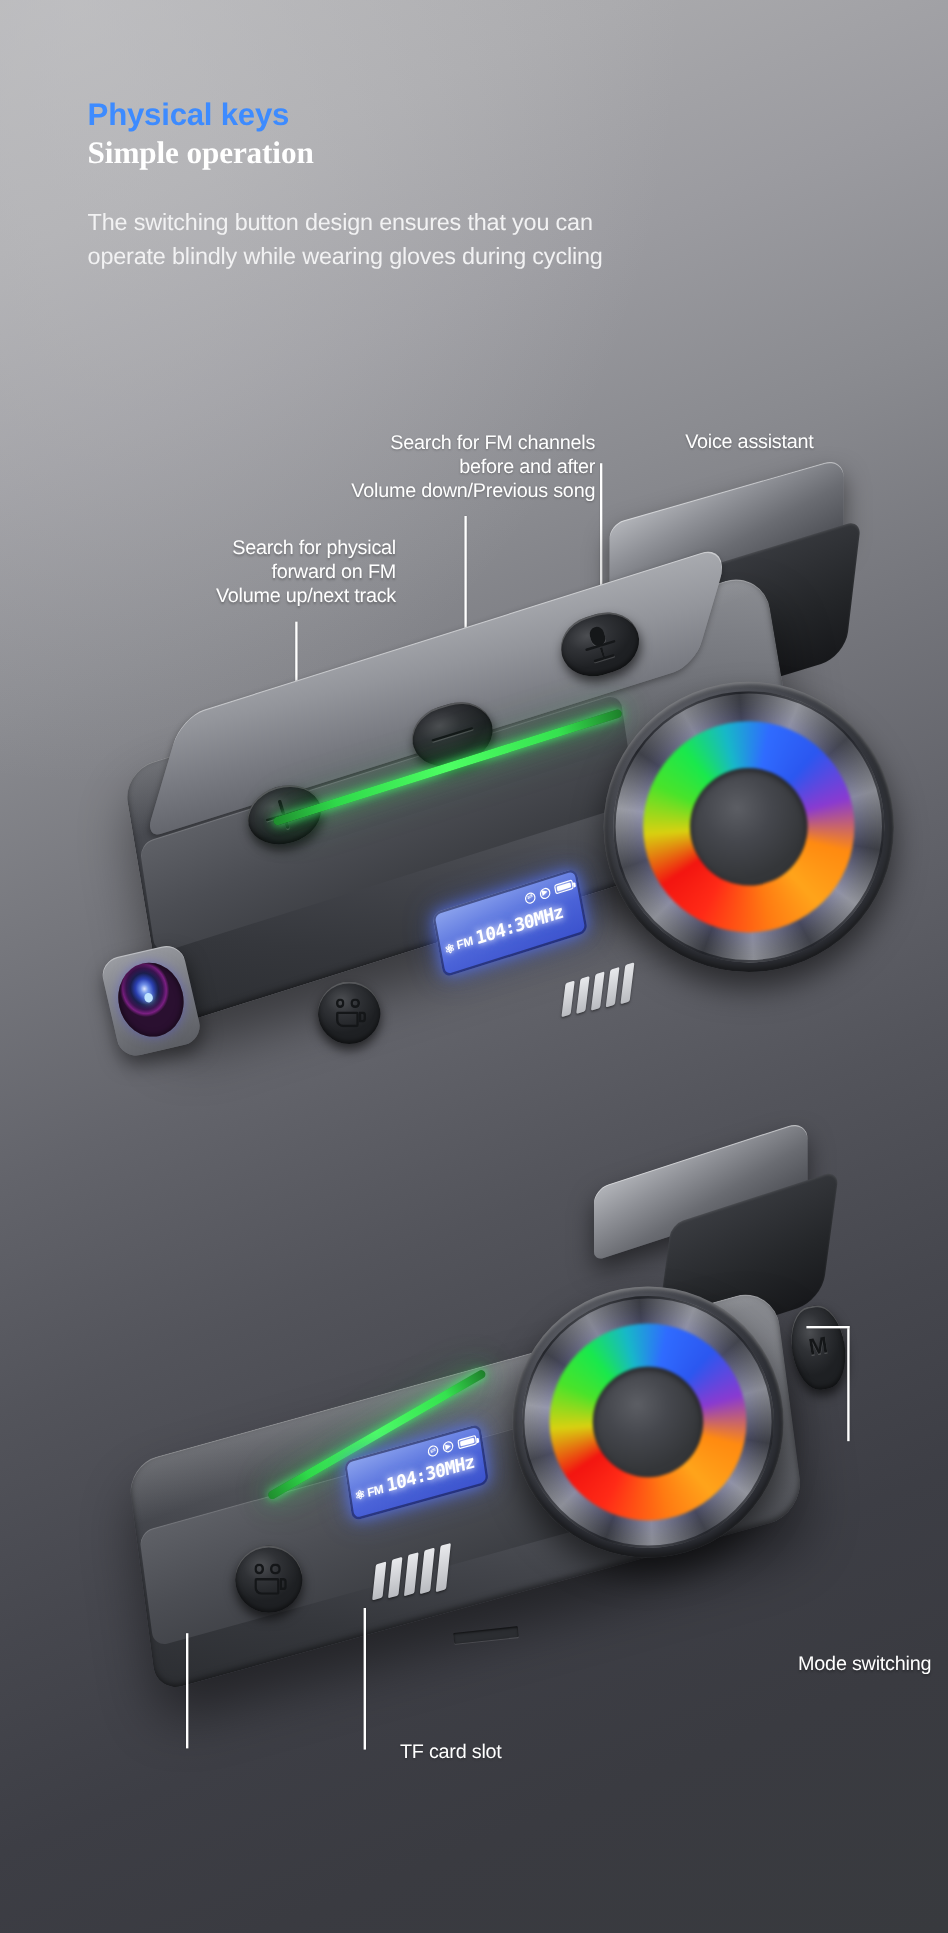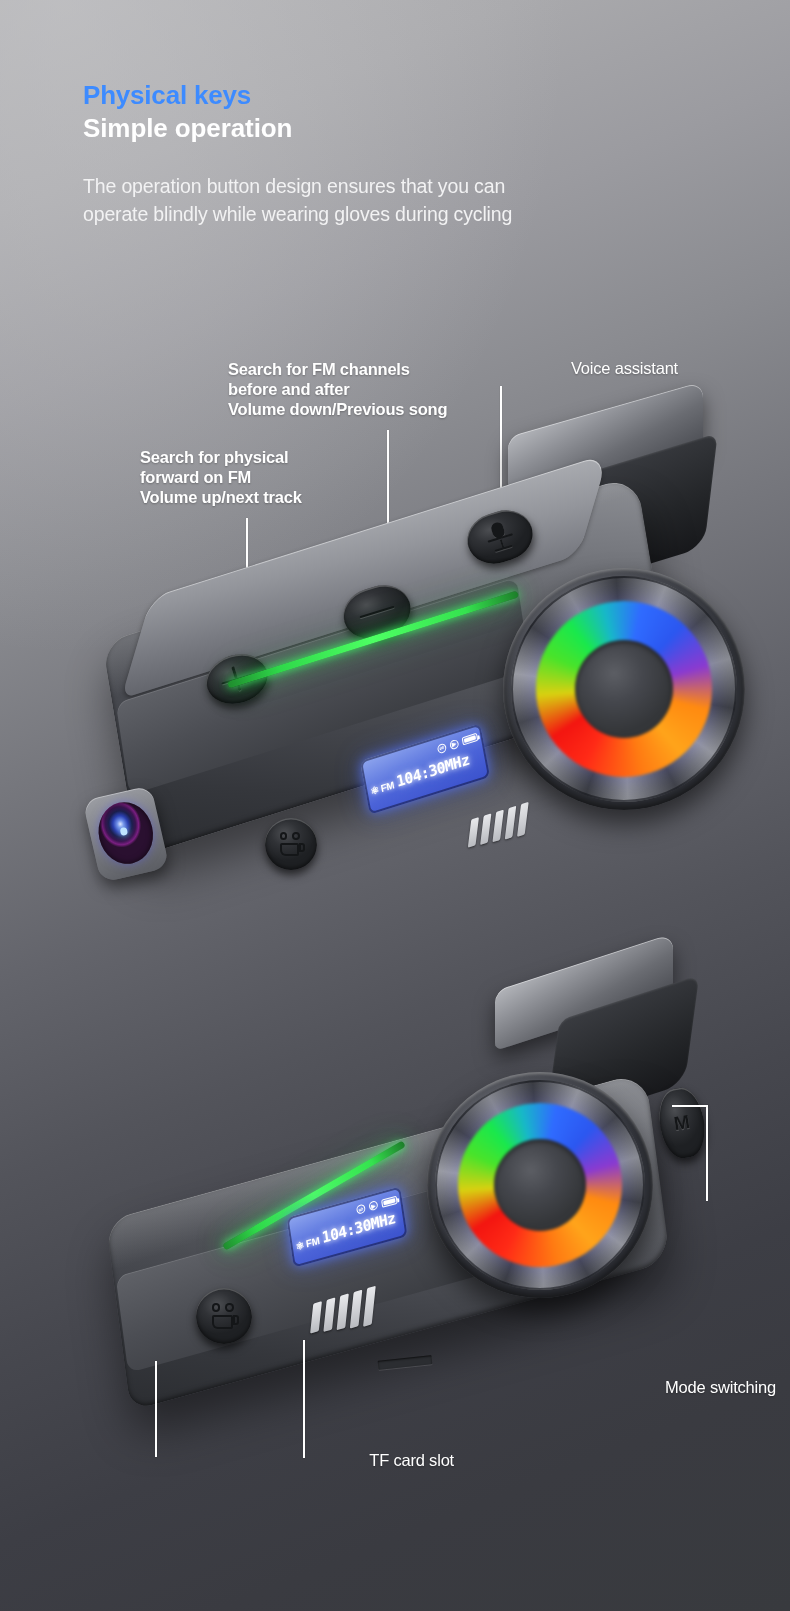--- a/index.html
+++ b/index.html
@@ -26,46 +26,46 @@
         #76777d 41%,
         #63646b 51%,
         #53545b 61%,
         #46474e 71%,
         #3d3e45 80%,
         #3a3b41 88%,
         #383a3e 100%);
   }
 
   
-  .header { position:absolute; left:83px; top:80px; width:690px; }
+  .header { position:absolute; left:73px; top:80px; width:690px; }
   .eyebrow {
     font-size:26px; font-weight:bold; letter-spacing:-0.2px;
     color:#3d8bff; line-height:1.18;
   }
   .headline {
     font-size:26px; font-weight:bold; letter-spacing:-0.1px;
-    color:#ffffff; line-height:1.18; margin-top:2px;
+    color:#ffffff; line-height:1.18; margin-top:2px;font-family:Liberation Serif, serif;
   }
   .subcopy {
     margin-top:30px;
     font-size:19.5px; color:#f2f2f3; line-height:1.42;
     letter-spacing:-0.15px; white-space:nowrap;
   }
 
   
   .callout {
     position:absolute;
     color:#ffffff;
     font-size:16.5px;
     line-height:1.2;
     letter-spacing:-0.2px;
     text-shadow:0 1px 2px rgba(0,0,0,0.28);
     white-space:pre-line;
   }
-  .c-center { text-align:left;font-weight:bold; }
+  .c-center { text-align:right; }
   .c-left   { text-align:right; }
 
   .leader {
     position:absolute;
     background:#ffffff;
     box-shadow:0 0 1px rgba(0,0,0,0.35);
   }
   .leader.v { width:1.6px; }
   .leader.h { height:1.6px; }
 
@@ -316,21 +316,21 @@
 </style>
 </head>
 <body>
 
 <div class="page">
 
   <div class="header">
     <div class="eyebrow">Physical keys</div>
     <div class="headline">Simple operation</div>
     <div class="subcopy">
-      <div>The operation button design ensures that you can</div>
+      <div>The switching button design ensures that you can</div>
       <div>operate blindly while wearing gloves during cycling</div>
     </div>
   </div>
 
   <div class="callout c-center" style="left:228px; top:360px; width:268px;">Search for FM channels
 before and after
 Volume down/Previous song</div>
   <div class="leader v" style="left:387px; top:430px; height:158px;"></div>
 
   <div class="callout c-left" style="left:478px; top:359px; width:200px;">Voice assistant</div>
@@ -494,15 +494,15 @@
     </div>
   </div>
 
   <div class="leader v" style="left:706px; top:1105px; height:96px;"></div>
   <div class="leader h" style="left:672px; top:1105px; width:36px;"></div>
   <div class="callout c-left" style="left:596px; top:1378px; width:180px;">Mode switching</div>
 
   <div class="leader v" style="left:155px; top:1361px; height:96px;"></div>
 
   <div class="leader v" style="left:303px; top:1340px; height:118px;"></div>
-  <div class="callout c-left" style="left:258px; top:1451px; width:160px;margin-left:36px;">TF card slot</div>
+  <div class="callout c-left" style="left:258px; top:1451px; width:160px;">TF card slot</div>
 
 </div>
 
 </body></html>

